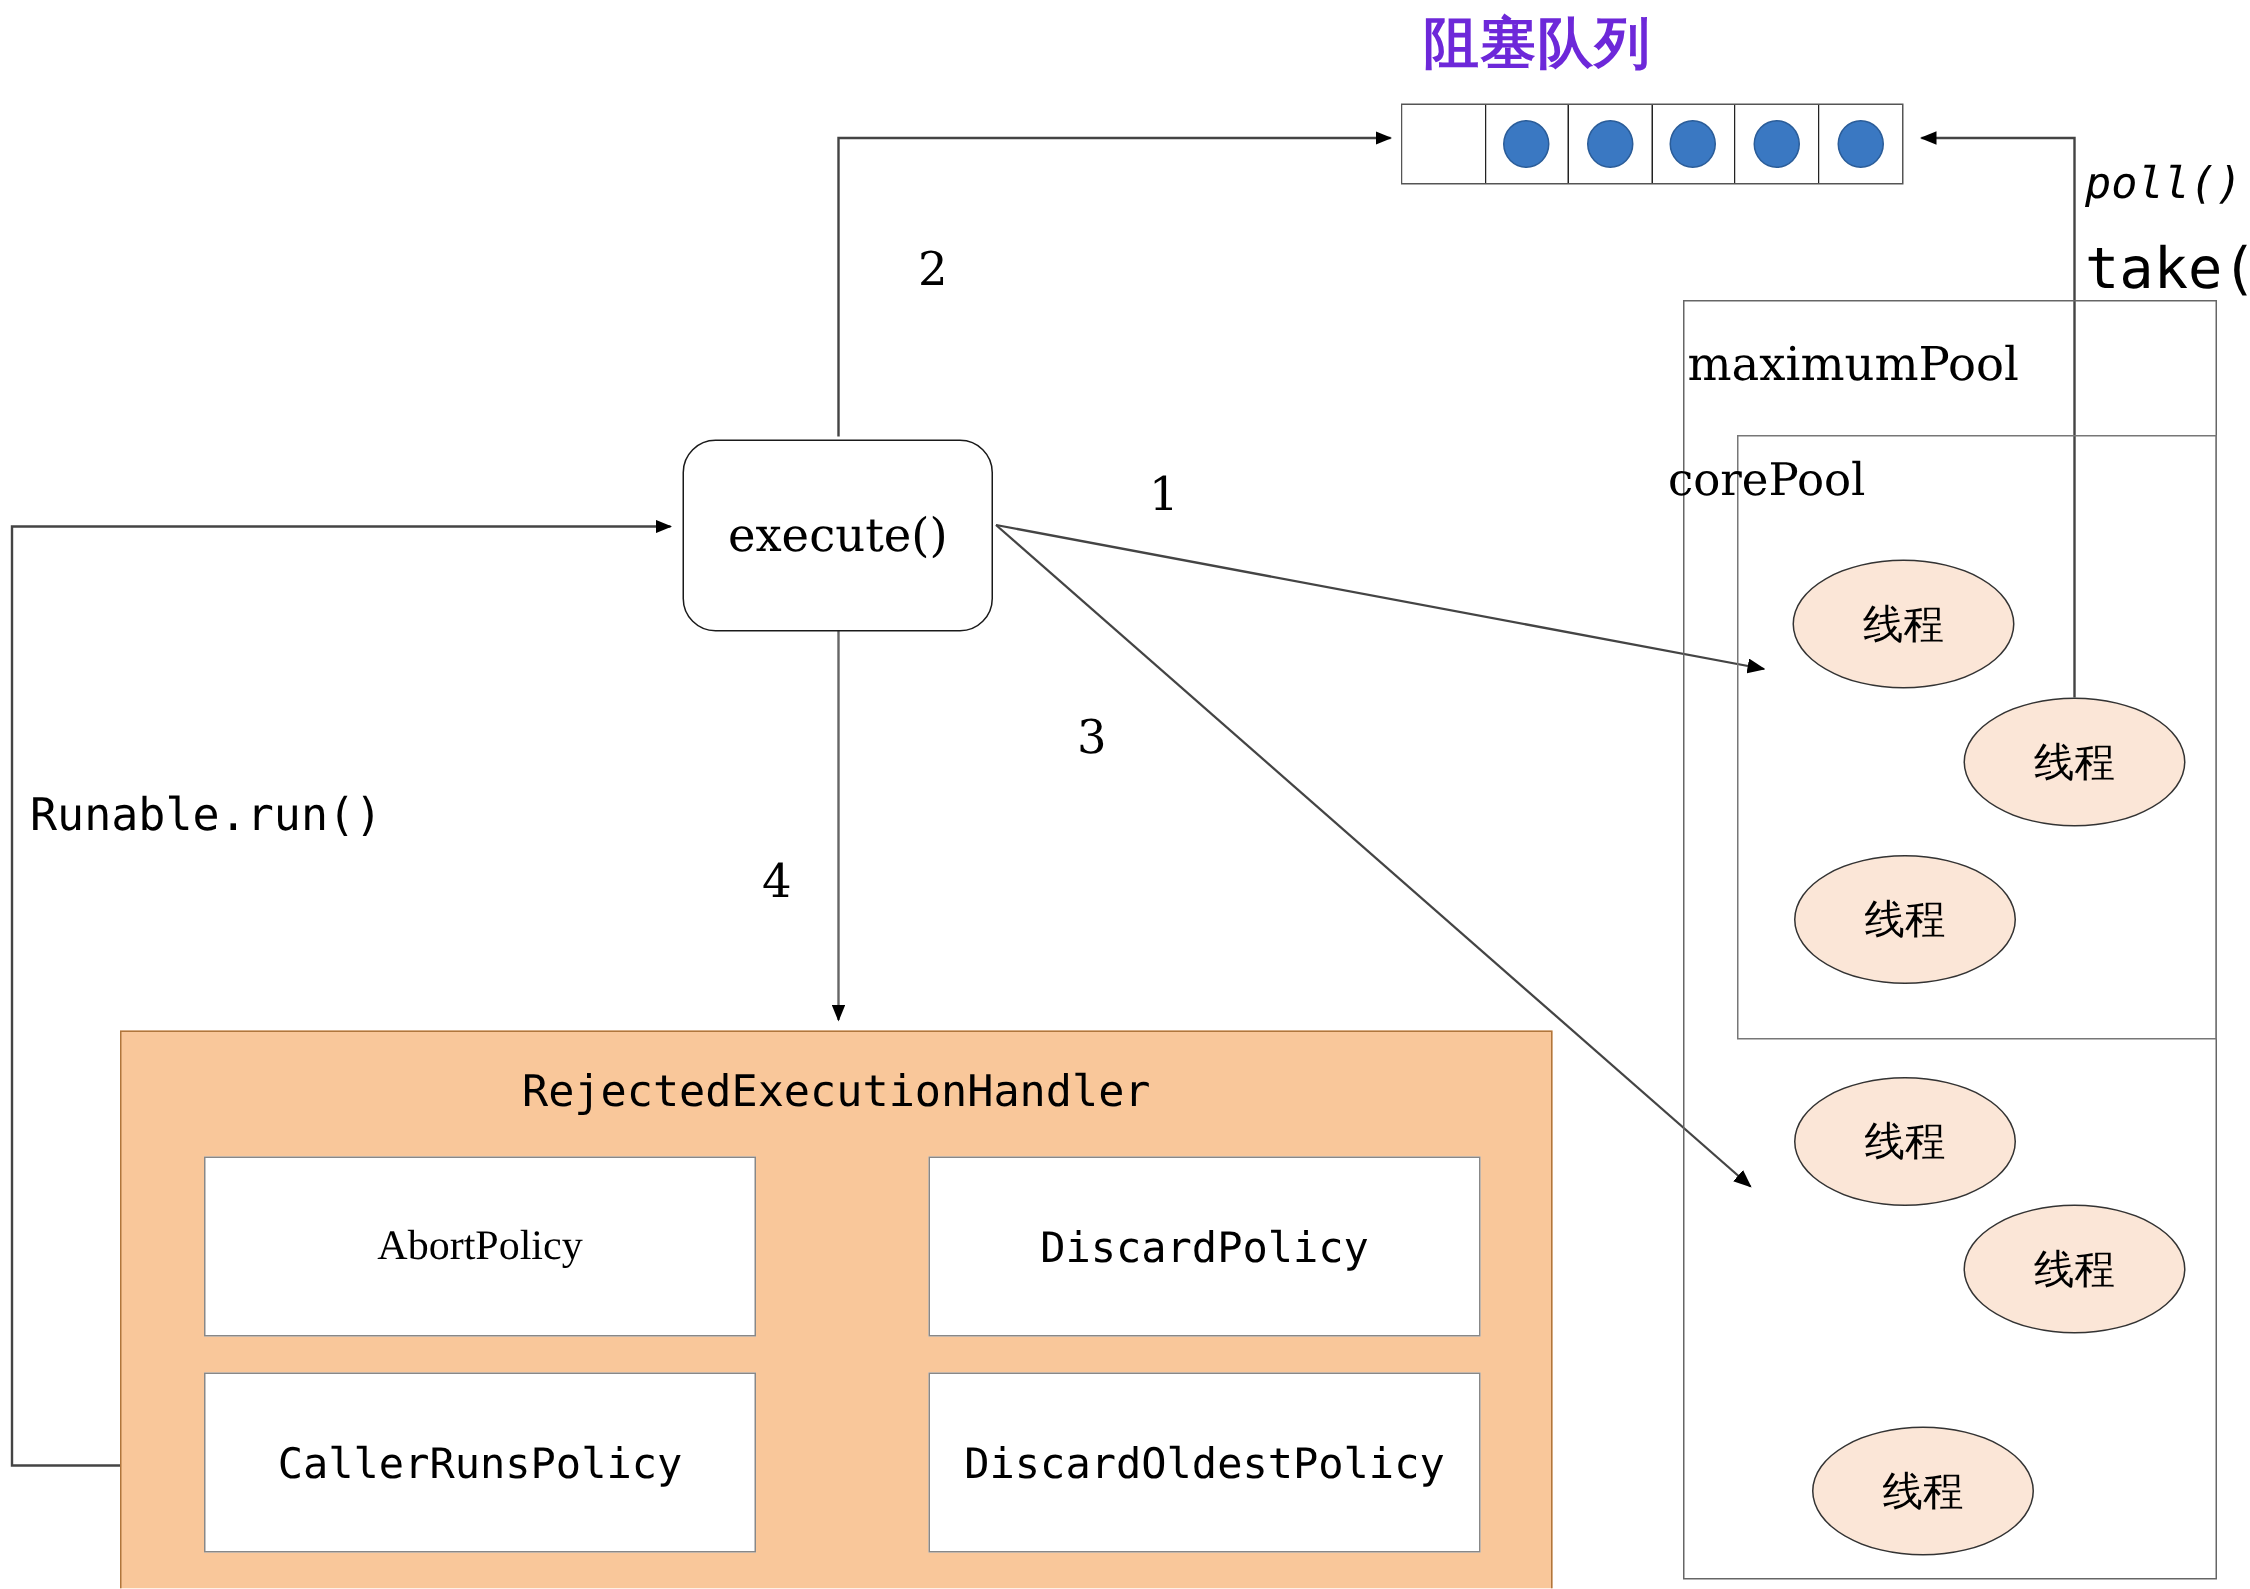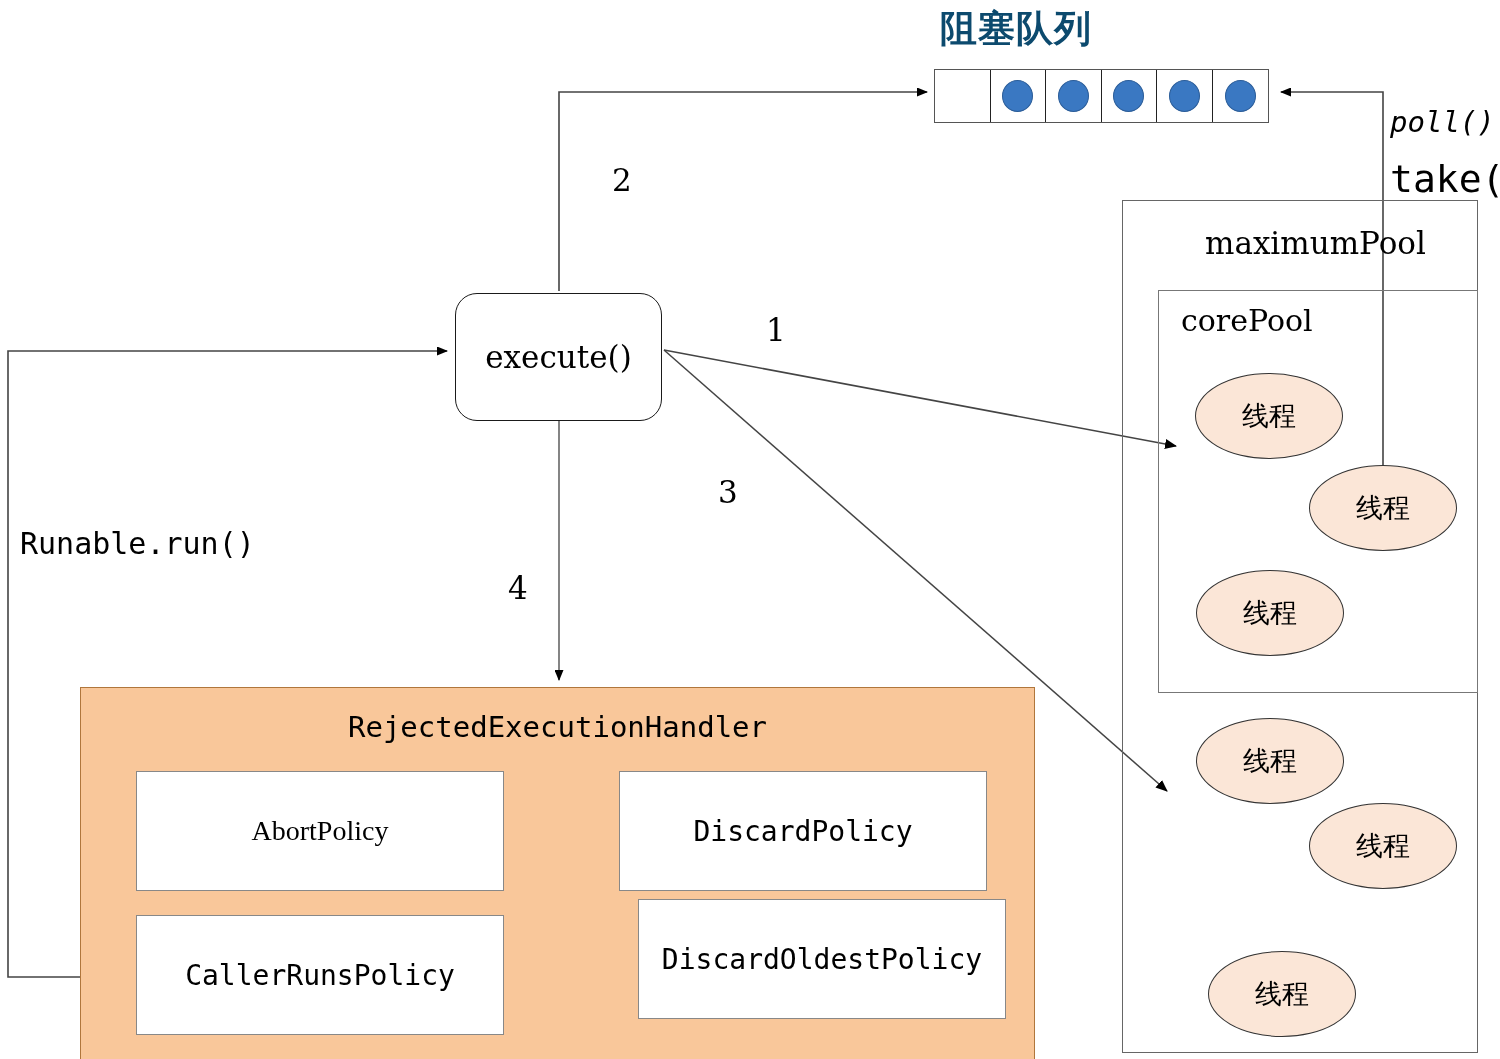--- a/index.html
+++ b/index.html
@@ -17,23 +17,24 @@
   }
   .abs { position: absolute; }
 
   
   #queue-title {
     left: 940px; top: 4px;
     width: 170px;
     font-family: "DejaVu Sans", sans-serif;
     font-size: 37px;
     font-weight: 600;
-    color: #0c4a6e;
+    color: #6d28d9;
     letter-spacing: 1px;
     white-space: nowrap;
+    text-align: center;
   }
 
   
   #queue-row {
     left: 934px; top: 69px;
     height: 54px;
     display: flex;
     border: 1.5px solid #555;
     box-sizing: border-box;
     background: #fff;
@@ -75,32 +76,32 @@
 
   
   #maximum-pool-box {
     left: 1122px; top: 200px;
     width: 356px; height: 853px;
     border: 1.4px solid #666;
     background: transparent;
     box-sizing: border-box;
   }
   #maximum-pool-label {
-    left: 1205px; top: 225px;
+    left: 1125px; top: 225px;
     font-size: 31px; color: #000; white-space: nowrap;
   }
   #core-pool-box {
     left: 1158px; top: 290px;
     width: 320px; height: 403px;
     border: 1.4px solid #777;
     background: transparent;
     box-sizing: border-box;
   }
   #core-pool-label {
-    left: 1181px; top: 303px;
+    left: 1112px; top: 303px;
     font-size: 30px; color: #000; white-space: nowrap;
   }
 
   .thread-ellipse {
     width: 148px; height: 86px;
     border-radius: 50%;
     background: #fbe6d7;
     border: 1.2px solid #333;
     box-sizing: border-box;
     display: flex;
@@ -137,21 +138,21 @@
     display: flex;
     align-items: center;
     justify-content: center;
     font-family: "DejaVu Sans Mono", monospace;
     font-size: 28px;
     color: #000;
   }
   #policy-abort       { left: 55px;  top: 83px; font-family: Liberation Serif, serif; }
   #policy-discard     { left: 538px; top: 83px; }
   #policy-callerruns  { left: 55px;  top: 227px; }
-  #policy-discardold  { left: 538px; top: 211px; margin-left: 19px; }
+  #policy-discardold  { left: 538px; top: 227px; }
 
   
   .flow-label {
     font-family: "DejaVu Serif", serif;
     font-size: 31px;
     color: #000;
     white-space: nowrap;
   }
   #label-1 { left: 766px; top: 312px; }
   #label-2 { left: 612px; top: 162px; }

